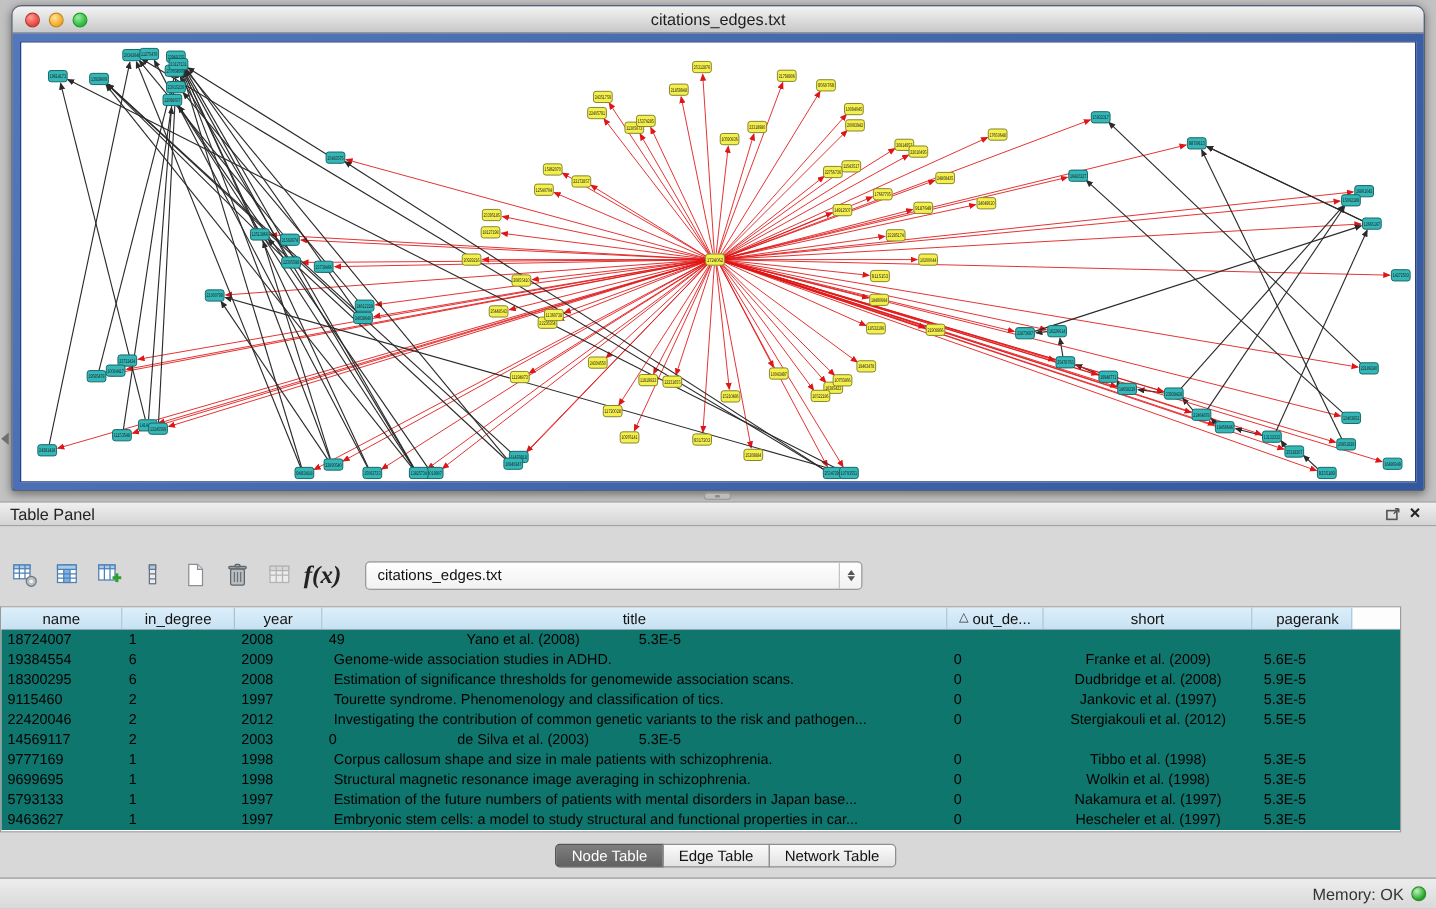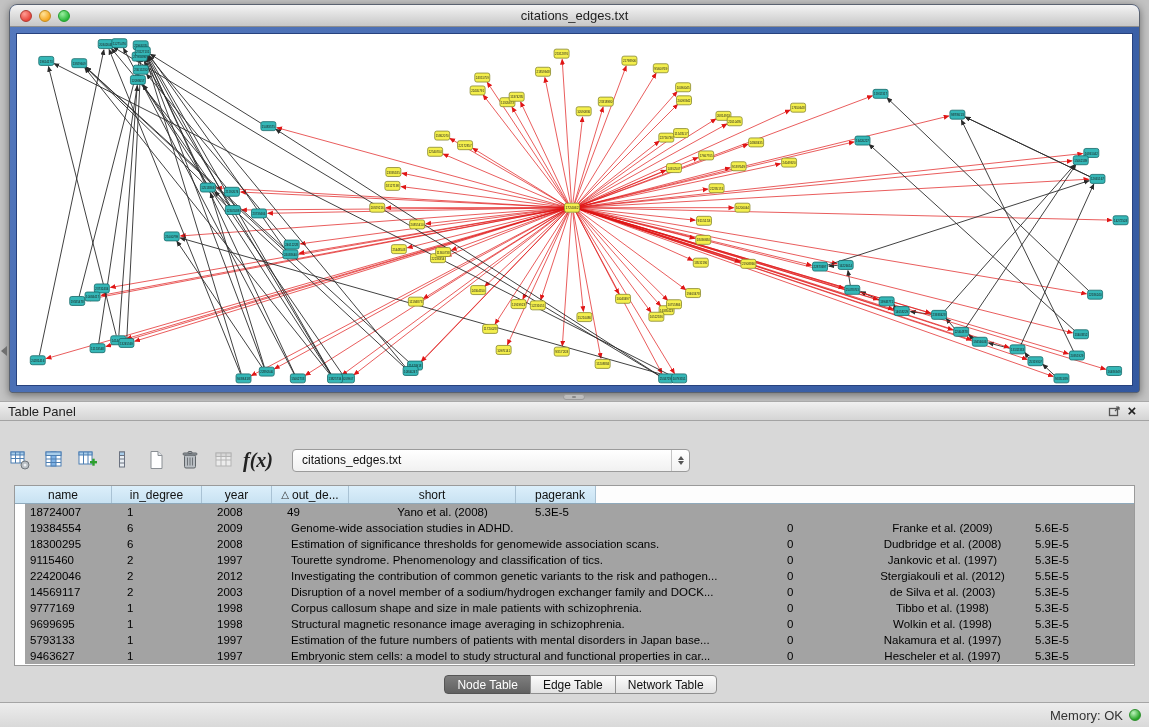--- a/index.html
+++ b/index.html
@@ -70,32 +70,32 @@
   }
   .combo .val { flex:1; padding-left:9px; }
   .combo .arrows {
     width:18px; height:100%; border-left:1px solid #c4c4c4;
     display:flex; flex-direction:column; align-items:center; justify-content:center; gap:1px;
   }
   .combo .up { width:0; height:0; border-left:3.5px solid transparent; border-right:3.5px solid transparent; border-bottom:4px solid #555; }
   .combo .dn { width:0; height:0; border-left:3.5px solid transparent; border-right:3.5px solid transparent; border-top:4px solid #555; }
 
   .table-wrap {
-    position:absolute; left:14px; top:64px; width:1121px; height:181px;
+    position:absolute; left:0; top:64px; width:1121px; height:181px;
     background:#fff; border:1px solid #9a9a9a; overflow:hidden;
   }
   .thead { display:flex; height:18px; background:#cfe6f5; border-bottom:1px solid #8fa9bb; }
   .hcell {
     height:100%; font-size:12px; color:#111; display:flex; align-items:center; justify-content:center;
     border-right:1px solid #a9c2d4; overflow:hidden; white-space:nowrap;
     background:linear-gradient(#dcEFfb,#c8e2f2);
   }
   .hfill { flex:1; background:#fdfdfd; border-right:none; }
   .sort-glyph { font-size:10px; margin-right:3px; color:#333; }
-  .trow { display:flex; height:16px; line-height:16px; background:#a3a3a3;margin-left:10px; }
+  .trow { display:flex; height:16px; line-height:16px; background:#0f766e; }
   .tcell { font-size:11.5px; color:#000; padding-left:5px; overflow:hidden; white-space:nowrap; }
   .c0{width:97px;} .c1{width:90px;} .c2{width:70px;} .c3{width:500px;padding-left:9px;}
   .c4{width:77px;} .c5{width:167px;text-align:center;padding-left:0;} .c6{width:80px;padding-left:9px;}
   .hcell.c3,.hcell.c5 { padding-left:0; }
 
   .tabs { position:absolute; left:0; top:254px; width:1149px; display:flex; justify-content:center; }
   .tab {
     height:19px; font-size:12px; padding:0 12px; margin-left:-1px;
     border:1px solid #8f8f8f; background:linear-gradient(#fbfbfb,#e2e2e2); color:#111;
     display:flex; align-items:center;
@@ -609,20 +609,23 @@
     <div class="thead">
       <div class="hcell c0">
           <span>name</span>
         </div>
       <div class="hcell c1">
           <span>in_degree</span>
         </div>
       <div class="hcell c2">
           <span>year</span>
         </div>
+      <div class="hcell c3">
+          <span>title</span>
+        </div>
       <div class="hcell c4">
         <span class="sort-glyph">△</span>
         <span>out_de...</span>
       </div>
       <div class="hcell c5">
           <span>short</span>
         </div>
       <div class="hcell c6">
           <span>pagerank</span>
         </div>
@@ -670,21 +673,20 @@
           <div class="tcell c2">2012</div>
           <div class="tcell c3">Investigating the contribution of common genetic variants to the risk and pathogen...</div>
           <div class="tcell c4">0</div>
           <div class="tcell c5">Stergiakouli et al. (2012)</div>
           <div class="tcell c6">5.5E-5</div>
         </div>
         <div class="trow">
           <div class="tcell c0">14569117</div>
           <div class="tcell c1">2</div>
           <div class="tcell c2">2003</div>
-          <div class="tcell c3">Disruption of a novel member of a sodium/hydrogen exchanger family and DOCK...</div>
           <div class="tcell c4">0</div>
           <div class="tcell c5">de Silva et al. (2003)</div>
           <div class="tcell c6">5.3E-5</div>
         </div>
         <div class="trow">
           <div class="tcell c0">9777169</div>
           <div class="tcell c1">1</div>
           <div class="tcell c2">1998</div>
           <div class="tcell c3">Corpus callosum shape and size in male patients with schizophrenia.</div>
           <div class="tcell c4">0</div>

